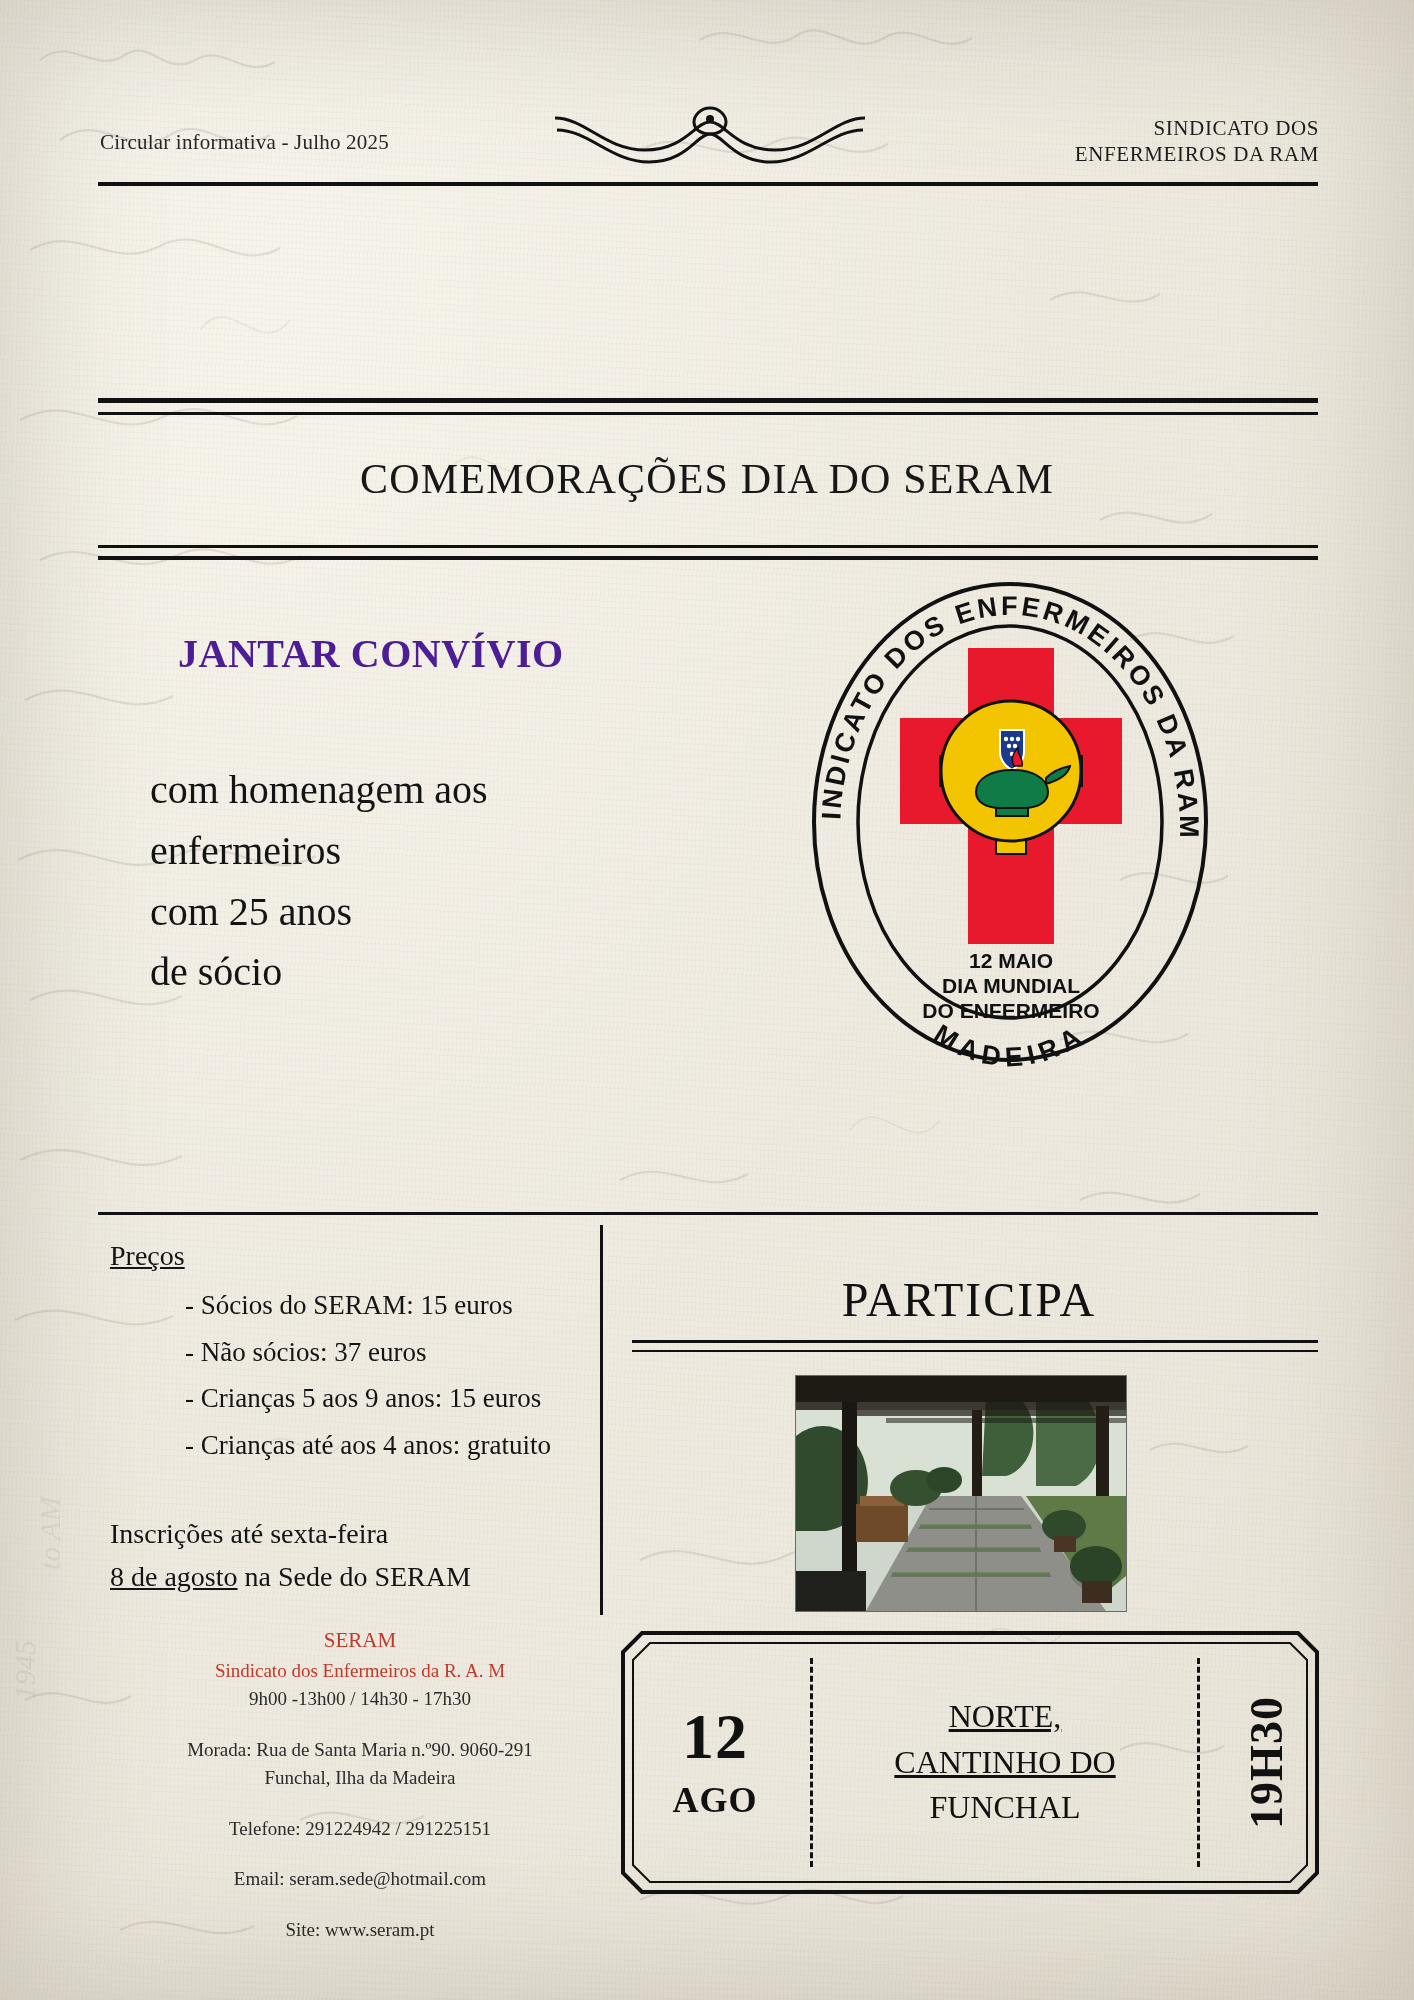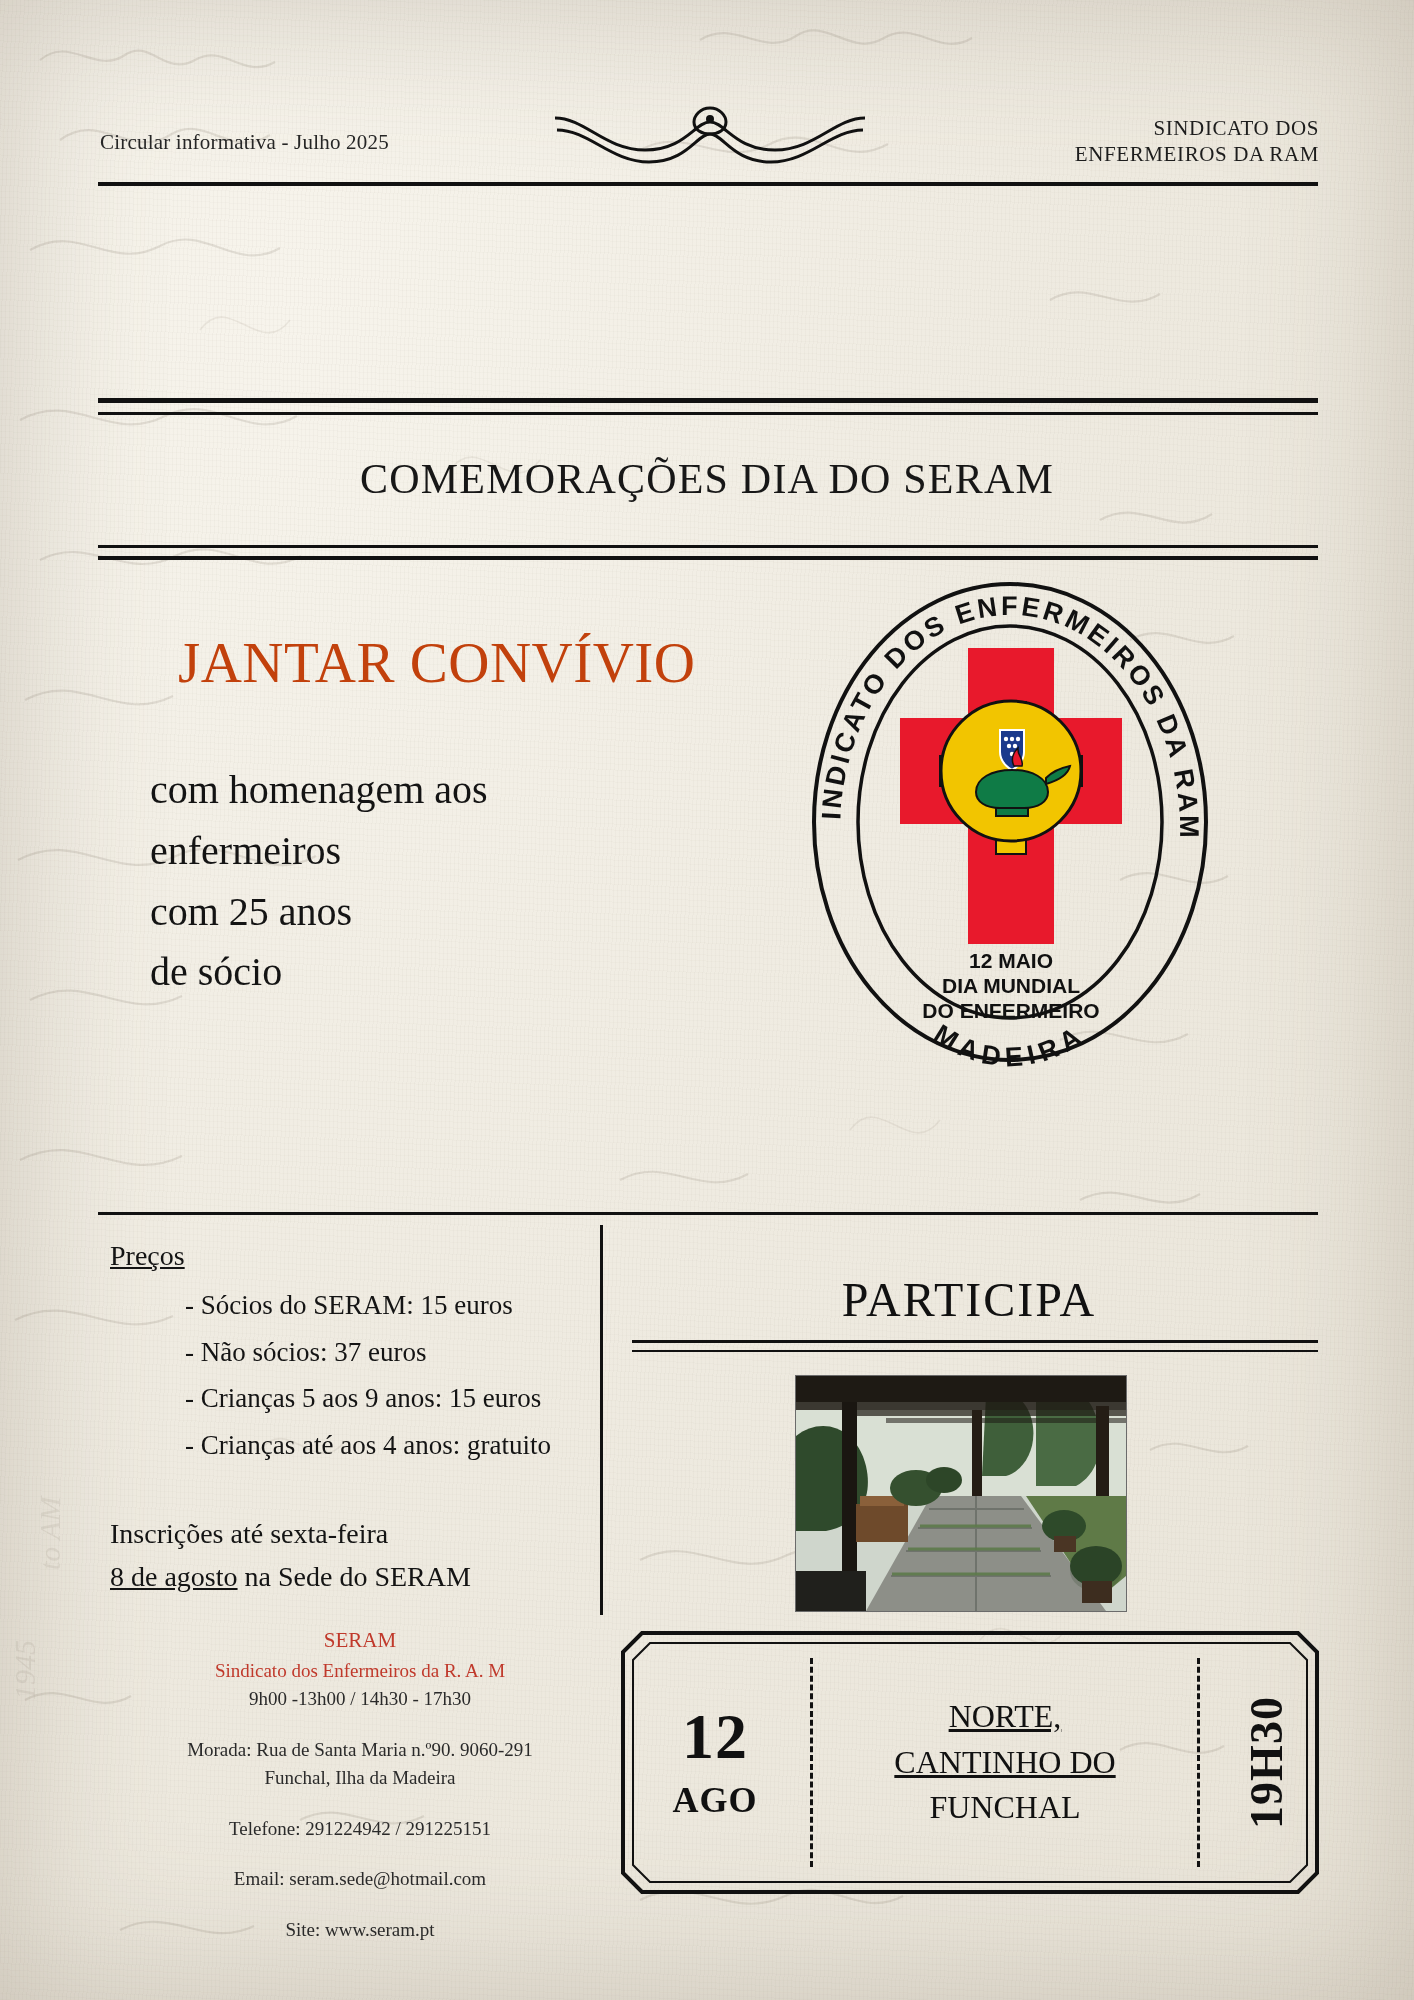--- a/index.html
+++ b/index.html
@@ -120,24 +120,24 @@
     font-size: 42px;
     letter-spacing: 1.2px;
     color: #171717;
   }
 
   
   .event-heading {
     position: absolute;
     top: 630px;
     left: 178px;
-    font-size: 57px;
-    font-weight: normal;
+    font-size: 40px;
+    font-weight: bold;
     letter-spacing: .5px;
-    color: #c2410c;
+    color: #4c1d95;
   }
   .event-body {
     position: absolute;
     top: 760px;
     left: 150px;
     width: 560px;
     text-align: left;
     font-size: 40px;
     line-height: 1.52;
     color: #141414;

